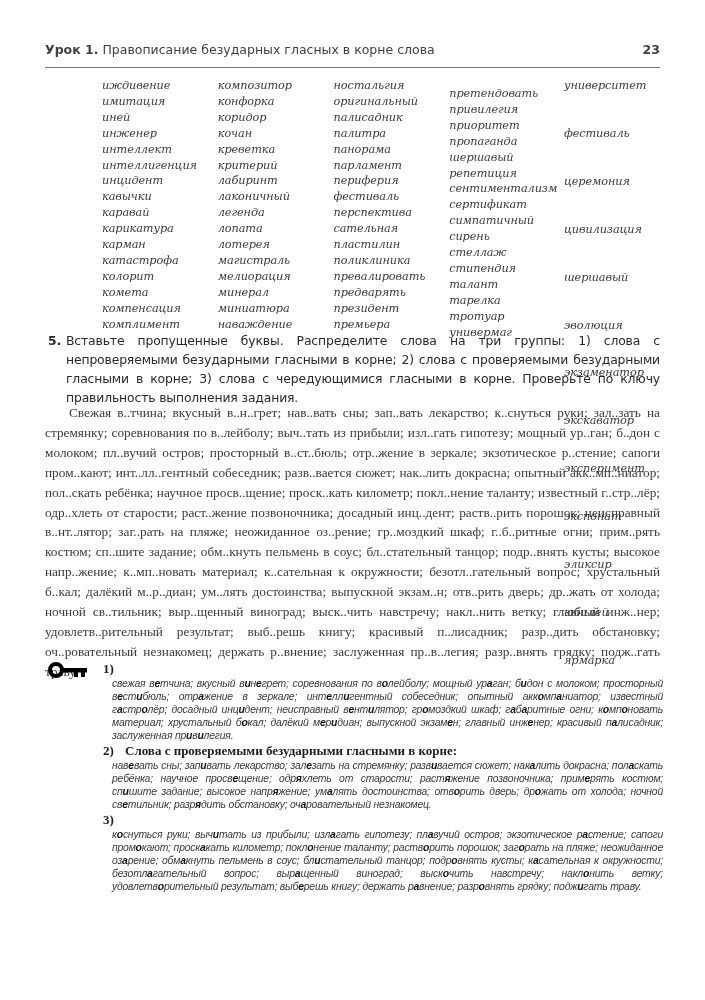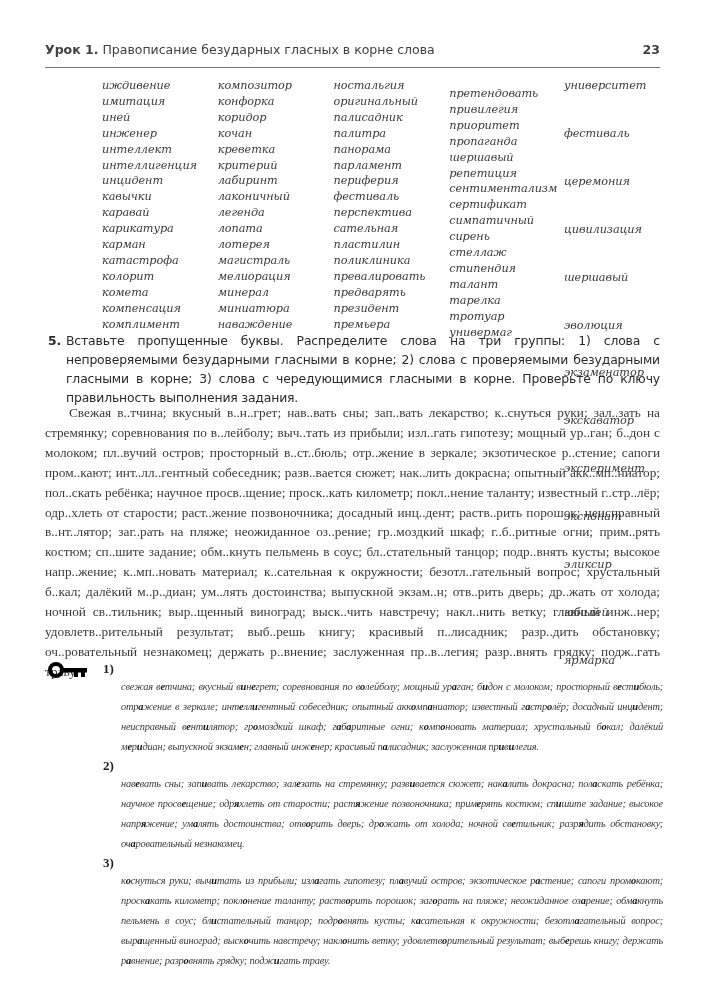--- a/index.html
+++ b/index.html
@@ -46,22 +46,22 @@
   .key-icon { position: absolute; left: 48px; top: 661px; width: 40px; height: 18px; }
 
   .answers { position: absolute; left: 103px; top: 660px; width: 560px; }
   .answer-group { margin-bottom: 0; }
   .answer-title {
     font-family: "Liberation Serif", serif; font-weight: bold; font-size: 13px;
     line-height: 17px; color: #1e1e1e; display: flex;
   }
   .answer-title .num { width: 22px; flex: none; }
   .answer-body {
-    margin-left: 18px; font-family: Liberation Serif, serif; font-style: italic;
-    font-size: 10.4px; line-height: 20px; color: #3a3a3a; text-align: justify;
+    margin-left: 9px; font-family: Liberation Sans, sans-serif; font-style: italic;
+    font-size: 10.4px; line-height: 13px; color: #3a3a3a; text-align: justify;
     letter-spacing: -0.2px;
   }
   .answer-body b { font-weight: bold; color: #111; }
 </style>
 </head>
 <body>
 
 <div class="page-header">
   <span class="lesson">Урок 1.</span><span> Правописание безударных гласных в корне слова</span>
   <span class="page-num">23</span>
@@ -174,20 +174,21 @@
 <div class="answers" id="answers">
     <div class="answer-group">
       <div class="answer-title">
         <span class="num">1)</span>
       </div>
       <div class="answer-body">свежая в<b>е</b>тчина; вкусный в<b>и</b>н<b>е</b>грет; соревнования по в<b>о</b>лейболу; мощный ур<b>а</b>ган; б<b>и</b>дон с молоком; просторный в<b>е</b>ст<b>и</b>бюль; отр<b>а</b>жение в зеркале; инт<b>е</b>лл<b>и</b>гентный собеседник; опытный акк<b>о</b>мп<b>а</b>ниатор; известный г<b>а</b>стр<b>о</b>лёр; досадный инц<b>и</b>дент; неисправный в<b>е</b>нт<b>и</b>лятор; гр<b>о</b>моздкий шкаф; г<b>а</b>б<b>а</b>ритные огни; к<b>о</b>мп<b>о</b>новать материал; хрустальный б<b>о</b>кал; далёкий м<b>е</b>р<b>и</b>диан; выпускной экзам<b>е</b>н; главный инж<b>е</b>нер; красивый п<b>а</b>лисадник; заслуженная пр<b>и</b>в<b>и</b>легия.</div>
     </div>
     <div class="answer-group">
       <div class="answer-title">
         <span class="num">2)</span>
+        <span>Слова с проверяемыми безударными гласными в корне:</span>
       </div>
       <div class="answer-body">нав<b>е</b>вать сны; зап<b>и</b>вать лекарство; зал<b>е</b>зать на стремянку; разв<b>и</b>вается сюжет; нак<b>а</b>лить докрасна; пол<b>а</b>скать ребёнка; научное просв<b>е</b>щение; одр<b>я</b>хлеть от старости; раст<b>я</b>жение позвоночника; прим<b>е</b>рять костюм; сп<b>и</b>шите задание; высокое напр<b>я</b>жение; ум<b>а</b>лять достоинства; отв<b>о</b>рить дверь; др<b>о</b>жать от холода; ночной св<b>е</b>тильник; разр<b>я</b>дить обстановку; оч<b>а</b>ровательный незнакомец.</div>
     </div>
     <div class="answer-group">
       <div class="answer-title">
         <span class="num">3)</span>
       </div>
       <div class="answer-body">к<b>о</b>снуться руки; выч<b>и</b>тать из прибыли; изл<b>а</b>гать гипотезу; пл<b>а</b>вучий остров; экзотическое р<b>а</b>стение; сапоги пром<b>о</b>кают; проск<b>а</b>кать километр; покл<b>о</b>нение таланту; раств<b>о</b>рить порошок; заг<b>о</b>рать на пляже; неожиданное оз<b>а</b>рение; обм<b>а</b>кнуть пельмень в соус; бл<b>и</b>стательный танцор; подр<b>о</b>внять кусты; к<b>а</b>сательная к окружности; безотл<b>а</b>гательный вопрос; выр<b>а</b>щенный виноград; выск<b>о</b>чить навстречу; накл<b>о</b>нить ветку; удовлетв<b>о</b>рительный результат; выб<b>е</b>решь книгу; держать р<b>а</b>внение; разр<b>о</b>внять грядку; подж<b>и</b>гать траву.</div>
     </div>
   </div>

